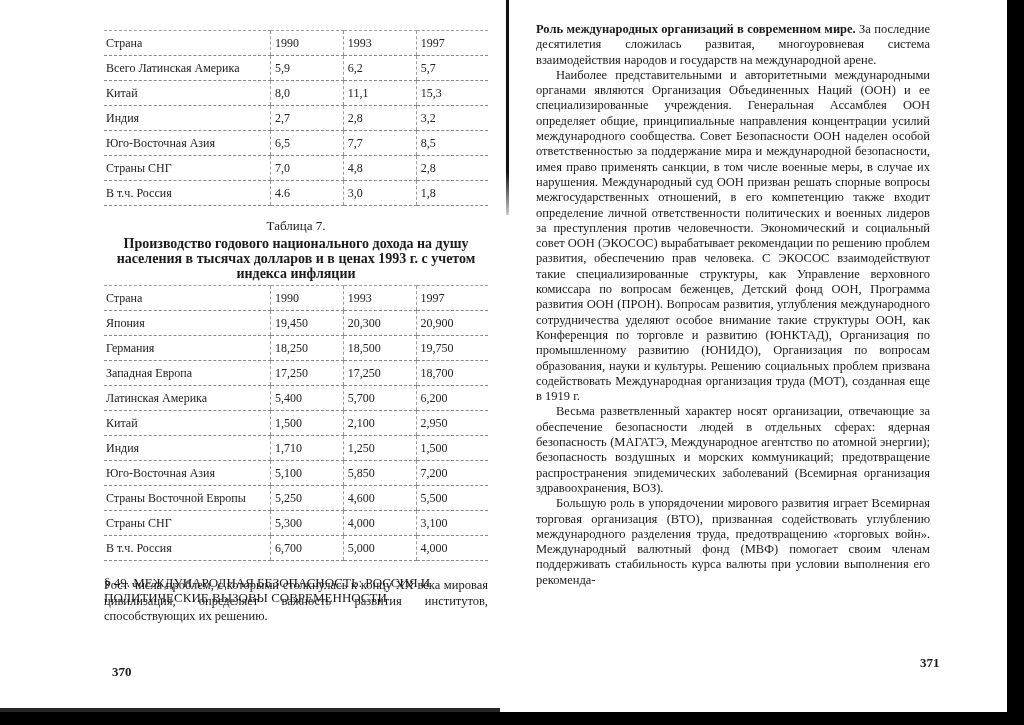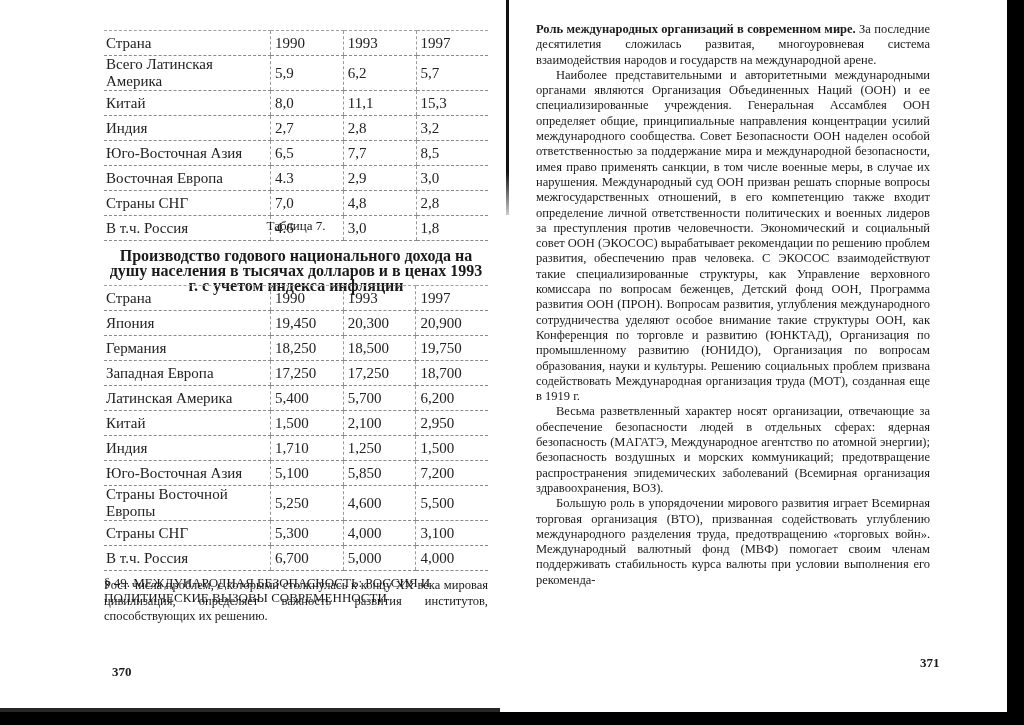--- a/index.html
+++ b/index.html
@@ -14,38 +14,38 @@
   }
   .right-edge { position: absolute; left: 1007px; top: 0; width: 17px; height: 725px; background: #000; }
   .bottom-edge { position: absolute; left: 0; top: 712px; width: 1024px; height: 13px; background: #000; }
   .bottom-edge-thin { position: absolute; left: 0; top: 708px; width: 500px; height: 4px; background: #000; opacity: 0.85; }
 
   .left-page { position: absolute; left: 104px; top: 0; width: 384px; }
   .right-page { position: absolute; left: 536px; top: 22px; width: 394px; }
 
   table.stat {
     position: absolute; left: 0; width: 384px; border-collapse: collapse;
-    font-family: "Liberation Serif", serif; font-size: 15px; color: #222;
+    font-family: "Liberation Serif", serif; font-size: 12px; color: #222;
   }
   table.stat td {
     height: 24px; padding: 0 4px; vertical-align: middle;
     border-bottom: 1px dashed #8a8a8a;
   }
   table.stat td.num { text-align: left; border-left: 1px dashed #9a9a9a; }
   table.stat td.country { width: 160px; padding-left: 2px; }
   table.stat tr.head td { border-top: 1px dashed #a0a0a0; }
   #table6 { top: 30px; }
   #table7 { top: 285px; }
 
   .caption {
     position: absolute; left: 0; width: 384px; text-align: center;
     font-family: "Liberation Serif", serif; color: #1a1a1a;
   }
   .caption-num { top: 218px; font-size: 13px; }
-  .caption-title { top: 248px; font-size: 16px; font-weight: bold; line-height: 15px; }
+  .caption-title { top: 236px; font-size: 14px; font-weight: bold; line-height: 15px; }
 
   .section-head {
     position: absolute; left: 0; top: 575px; width: 384px;
     font-family: Liberation Serif, serif; font-size: 13px; line-height: 15px; text-transform: uppercase;
   }
   .section-body {
     position: absolute; left: 0; top: 578px; width: 384px;
     font-family: "Liberation Serif", serif; font-size: 12.5px; line-height: 15.5px; text-align: justify;
   }
   .page-num { position: absolute; font-family: "Liberation Serif", serif; font-size: 13px; font-weight: bold; }
@@ -92,26 +92,20 @@
           <td class="country">Индия</td>
           <td class="num">2,7</td>
           <td class="num">2,8</td>
           <td class="num">3,2</td>
         </tr>
         <tr class="row">
           <td class="country">Юго-Восточная Азия</td>
           <td class="num">6,5</td>
           <td class="num">7,7</td>
           <td class="num">8,5</td>
-        </tr>
-        <tr class="row">
-          <td class="country">Восточная Европа</td>
-          <td class="num">4.3</td>
-          <td class="num">2,9</td>
-          <td class="num">3,0</td>
         </tr>
         <tr class="row">
           <td class="country">Страны СНГ</td>
           <td class="num">7,0</td>
           <td class="num">4,8</td>
           <td class="num">2,8</td>
         </tr>
         <tr class="row">
           <td class="country">В т.ч. Россия</td>
           <td class="num">4.6</td>

